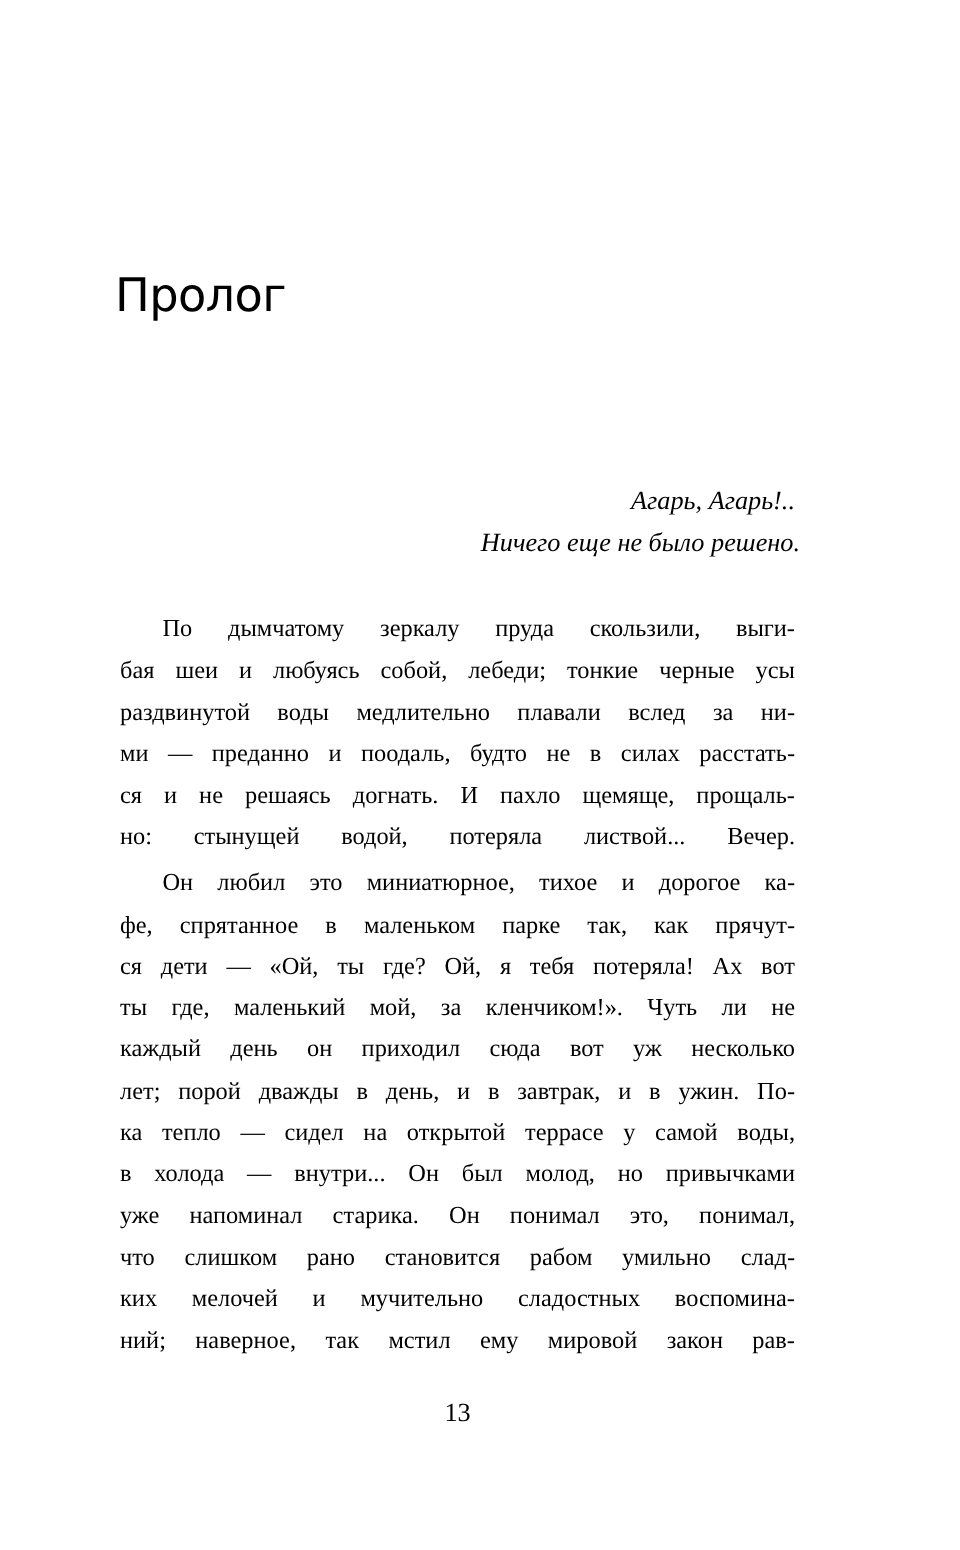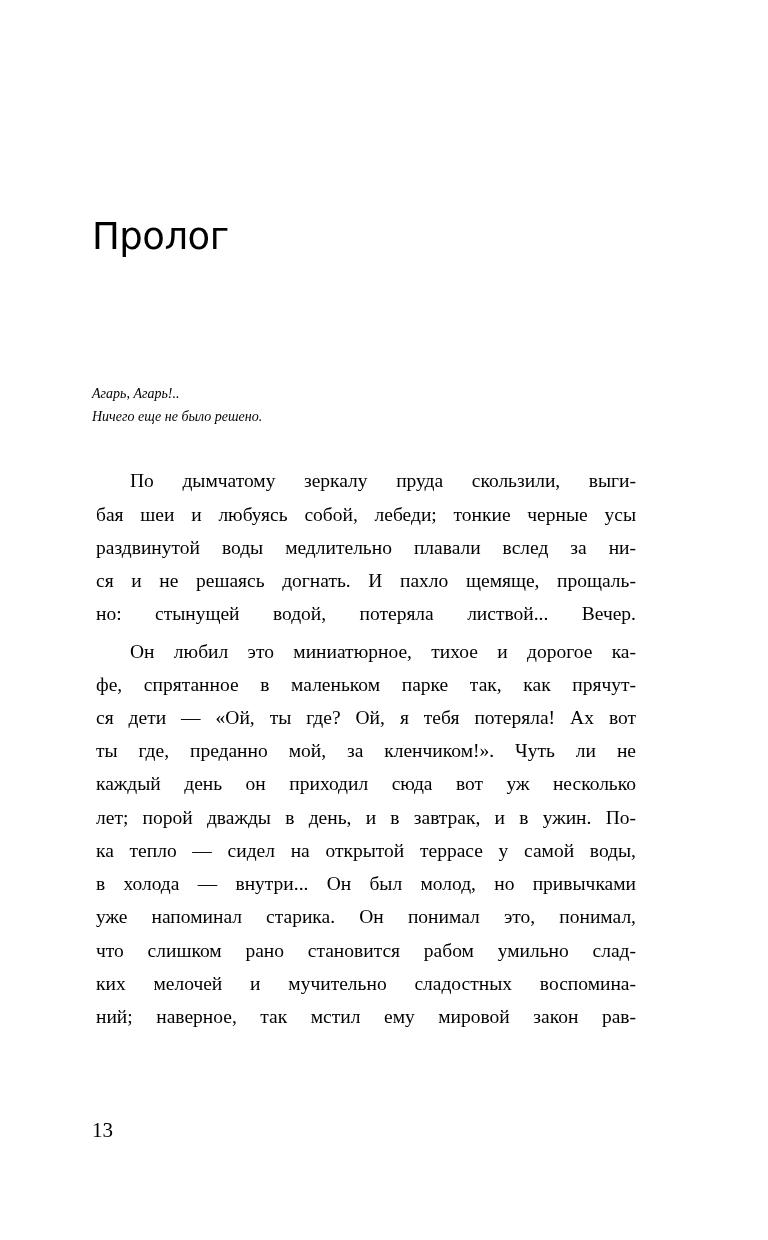--- a/index.html
+++ b/index.html
@@ -32,23 +32,23 @@
     font-weight: normal;
     font-size: 37px;
     letter-spacing: -0.5px;
     line-height: 1;
     margin: 0;
     padding-top: 218px;
   }
   .epigraph {
     margin-top: 128px;
     font-style: italic;
-    font-size: 14px;
+    font-size: 21px;
     line-height: 1.62;
-    text-align: left;
+    text-align: right;
   }
   .epigraph .line {
     display: block;
     white-space: nowrap;
   }
   .epigraph .line-1 {
     padding-right: 4px;
   }
   .body-text {
     margin-top: 36px;
@@ -71,21 +71,21 @@
     text-indent: 34px;
   }
   .body-text p .ln.last {
     text-align-last: left;
   }
   .folio {
     position: absolute;
     right: 0;
     top: 1118px;
     width: 548px;
-    text-align: left;
+    text-align: center;
     font-size: 21px;
     font-weight: normal;
   }
 </style>
 </head>
 <body>
 
 <div class="page">
   <div class="content">
 
@@ -95,29 +95,30 @@
       <span class="line line-1">Агарь, Агарь!..</span>
       <span class="line line-2">Ничего еще не было решено.</span>
     </div>
 
     <div class="body-text">
 
       <p>
         <span class="ln first">По дымчатому зеркалу пруда скользили, выги-</span>
         <span class="ln">бая шеи и любуясь собой, лебеди; тонкие черные усы</span>
         <span class="ln">раздвинутой воды медлительно плавали вслед за ни-</span>
+        <span class="ln">ми — преданно и поодаль, будто не в силах расстать-</span>
         <span class="ln">ся и не решаясь догнать. И пахло щемяще, прощаль-</span>
         <span class="ln">но: стынущей водой, потеряла листвой... Вечер.</span>
       </p>
 
       <p>
         <span class="ln first">Он любил это миниатюрное, тихое и дорогое ка-</span>
         <span class="ln">фе, спрятанное в маленьком парке так, как прячут-</span>
         <span class="ln">ся дети — «Ой, ты где? Ой, я тебя потеряла! Ах вот</span>
-        <span class="ln">ты где, преданно мой, за кленчиком!». Чуть ли не</span>
+        <span class="ln">ты где, маленький мой, за кленчиком!». Чуть ли не</span>
         <span class="ln">каждый день он приходил сюда вот уж несколько</span>
         <span class="ln">лет; порой дважды в день, и в завтрак, и в ужин. По-</span>
         <span class="ln">ка тепло — сидел на открытой террасе у самой воды,</span>
         <span class="ln">в холода — внутри... Он был молод, но привычками</span>
         <span class="ln">уже напоминал старика. Он понимал это, понимал,</span>
         <span class="ln">что слишком рано становится рабом умильно слад-</span>
         <span class="ln">ких мелочей и мучительно сладостных воспомина-</span>
         <span class="ln">ний; наверное, так мстил ему мировой закон рав-</span>
       </p>
 

